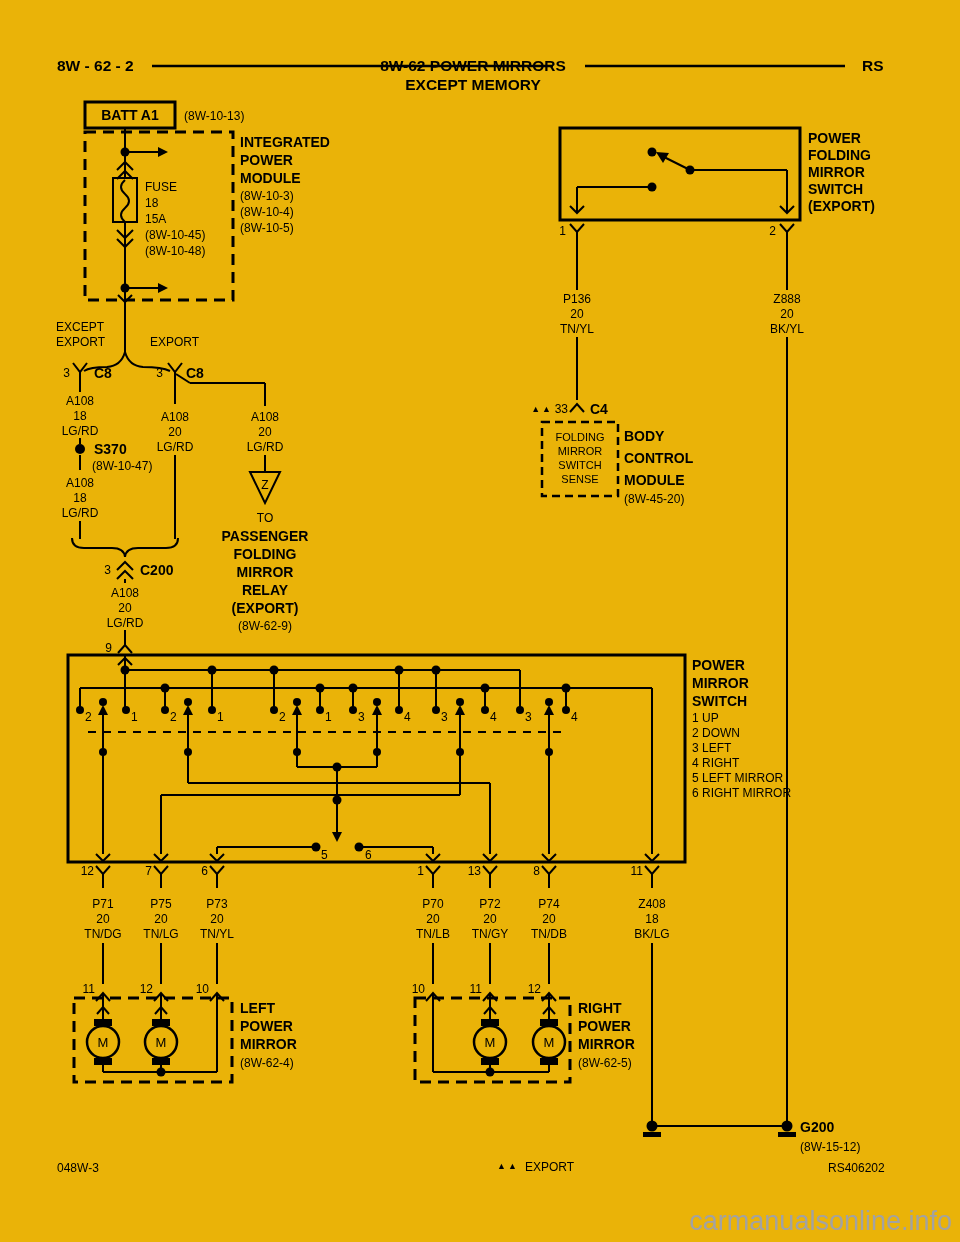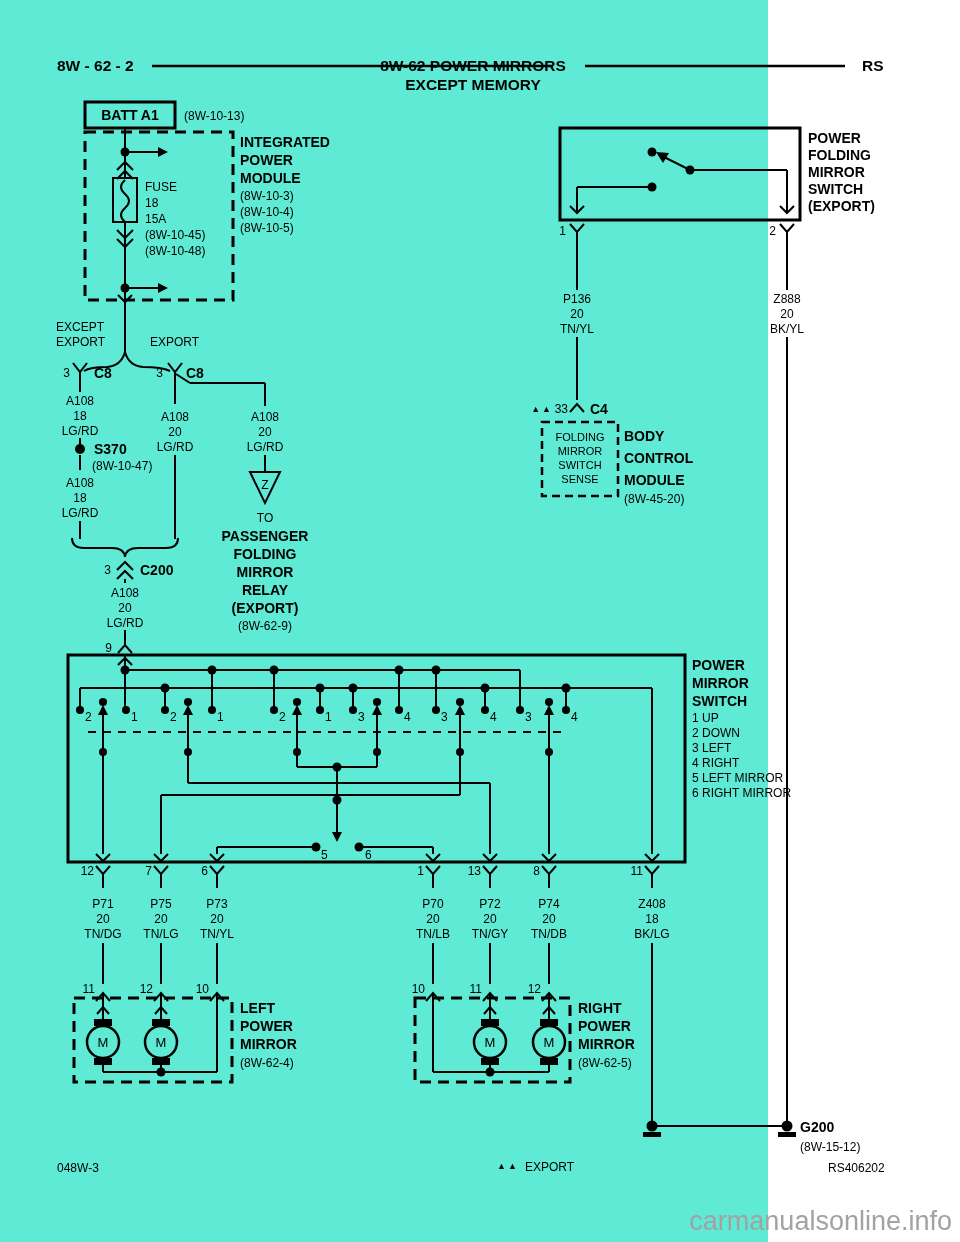--- a/index.html
+++ b/index.html
@@ -1,16 +1,16 @@
 <!DOCTYPE html>
 <html><head>
 <meta charset="utf-8">
 <style>
   html,body{margin:0;padding:0;background:#ffffff;}
-  .page{width:768px;height:1242px;position:relative;background:#5eead4;}
+  .page{width:960px;height:1242px;position:relative;background:#eab308;}
   svg{display:block;}
   svg text{font-family:"Liberation Sans",sans-serif;fill:#000;}
   .t9{font-size:9px;letter-spacing:2px;}
   .t11{font-size:11px;}
   .t12{font-size:12px;}
   .t13{font-size:13px;}
   .b14{font-size:14px;font-weight:bold;}
   .b15{font-size:15.5px;font-weight:bold;}
   .mid{text-anchor:middle;}
   .end{text-anchor:end;}

